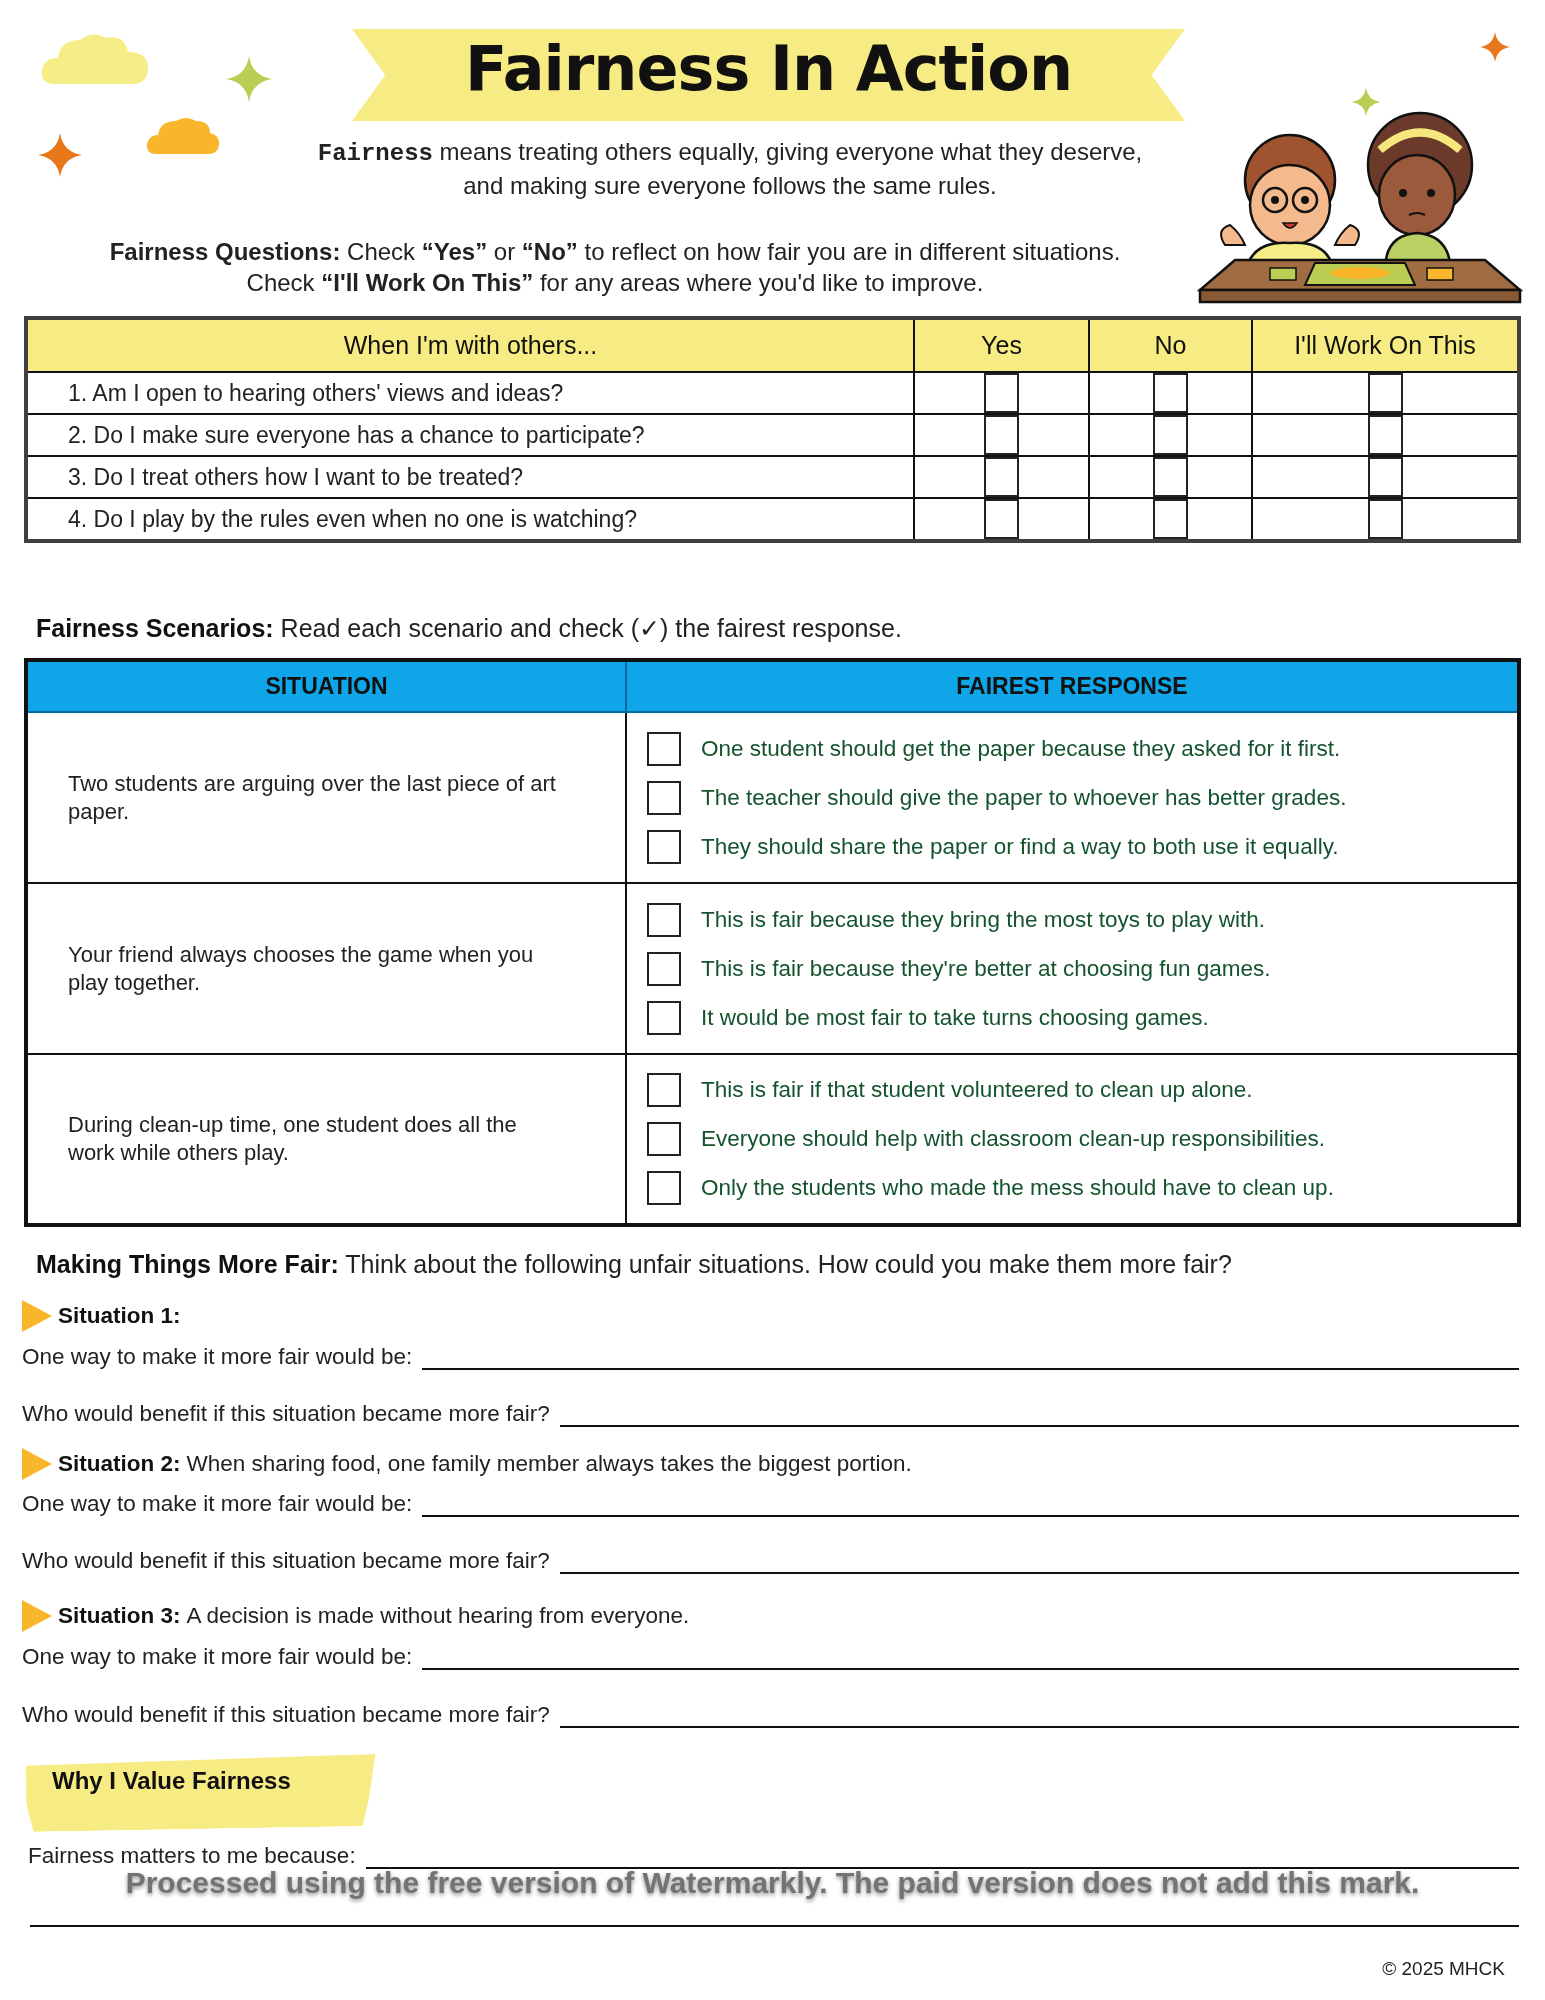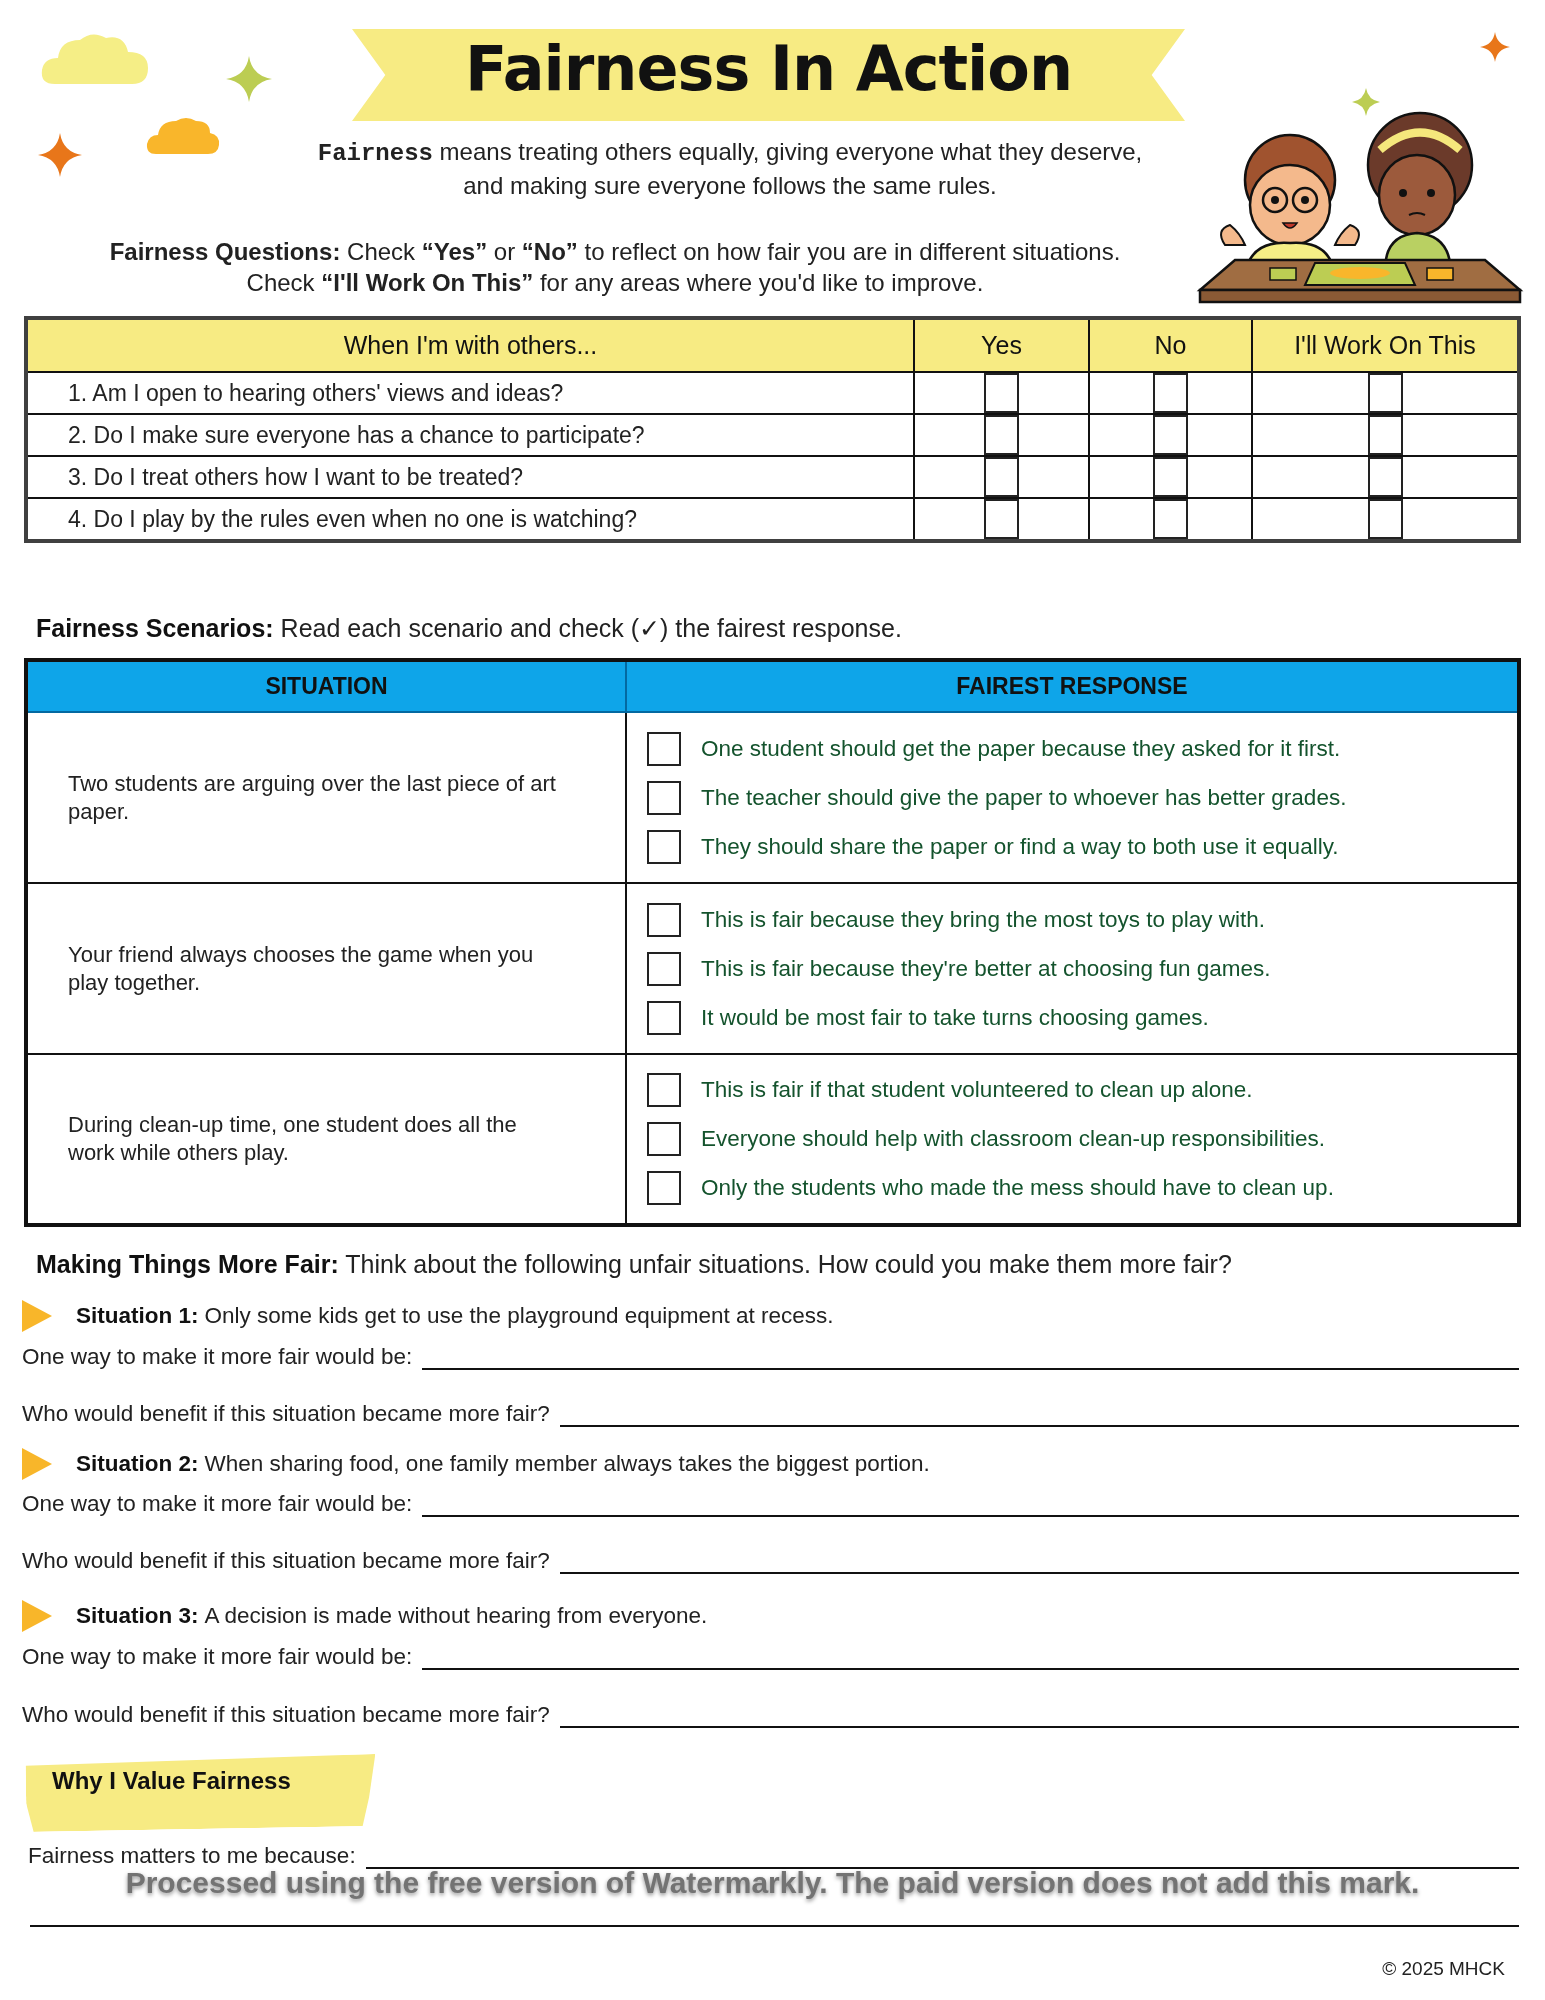--- a/index.html
+++ b/index.html
@@ -57,21 +57,21 @@
     background: #0ea5e9; font-size: 23px; height: 52px; border: 2px solid #0369a1; color: #111; font-weight: bold;
   }
   .stable td { border: 2px solid #111; vertical-align: middle; }
   .stable td.sit { width: 600px; height: 171px; padding-left: 40px; padding-right: 60px; font-size: 22px; line-height: 28px; color: #222; }
   .stable td.resp { padding: 8px 0 8px 20px; }
   .opt { display: flex; align-items: center; height: 49px; font-size: 22.5px; color: #14532d; }
   .opt .box { width: 34px; height: 34px; margin-right: 20px; }
 
   
   .sit-head { position: absolute; left: 22px; font-size: 22.5px; color: #222; display: flex; align-items: center; }
-  .sit-head b { font-weight: bold; color: #111; margin-right: 6px; margin-left: 24px; text-align: right; }
+  .sit-head b { font-weight: bold; color: #111; margin-right: 6px; margin-left: 6px; text-align: right; }
   .arrow { width: 0; height: 0; border-top: 16px solid transparent; border-bottom: 16px solid transparent; border-left: 30px solid #f8b62a; }
 
   .line-row { position: absolute; left: 22px; right: 26px; display: flex; align-items: flex-end; font-size: 22.5px; color: #222; }
   .line-row .blank { flex: 1; border-bottom: 2.5px solid #111; margin-left: 10px; height: 4px; }
 
   .why-tag {
     position: absolute; left: 26px; top: 1757px; width: 350px; height: 72px;
     background: #f7eb83; transform: rotate(-1deg);
     clip-path: polygon(0 8%, 100% 0, 98% 60%, 96% 100%, 2% 100%, 0 60%);
   }
@@ -255,21 +255,20 @@
   </tbody>
 </table>
 
 <div class="section-label" style="left:24px;top:1250px">
   <b>Making Things More Fair:</b><span> Think about the following unfair situations. How could you make them more fair?</span>
 </div>
 
 <div class="sit-head" style="top:1300px">
   <span class="arrow"></span>
   <b>Situation 1:</b>
-    <span>Only some kids get to use the playground equipment at recess.</span>
 </div>
 <div class="line-row" style="top:1344px">
   <span>One way to make it more fair would be:</span>
     <span class="blank"></span>
 </div>
 <div class="line-row" style="top:1401px">
   <span>Who would benefit if this situation became more fair?</span>
     <span class="blank"></span>
 </div>
 

